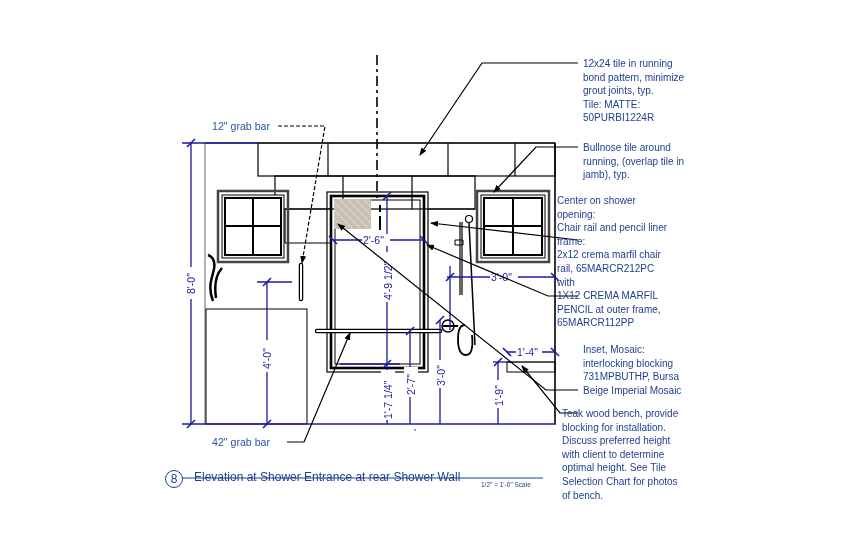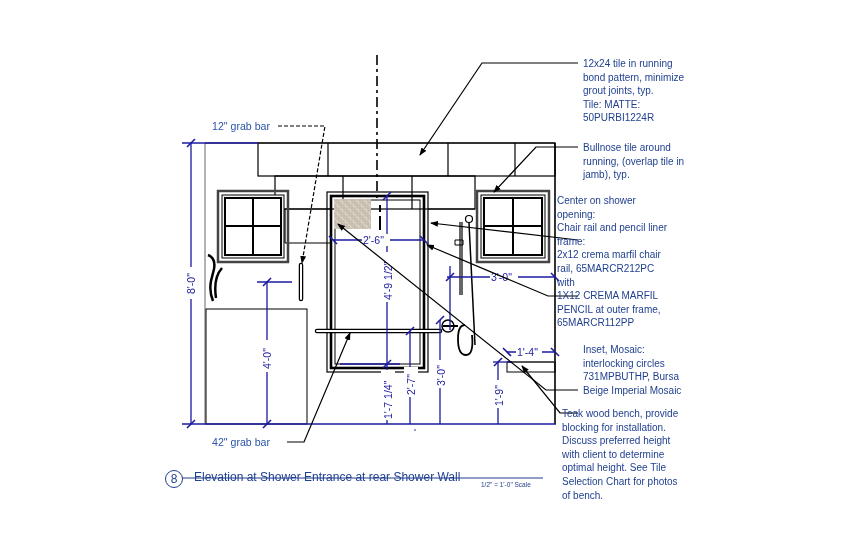--- a/index.html
+++ b/index.html
@@ -215,21 +215,21 @@
 opening:
 Chair rail and pencil liner
 frame:
 2x12 crema marfil chair
 rail, 65MARCR212PC
 with
 1X12 CREMA MARFIL
 PENCIL at outer frame,
 65MARCR112PP</div>
 <div class="note" style="left:583px; top:343px;">Inset, Mosaic:
-interlocking circles
+interlocking blocking
 731MPBUTHP, Bursa
 Beige Imperial Mosaic</div>
 <div class="note" style="left:562px; top:407px;">Teak wood bench, provide
 blocking for installation.
 Discuss preferred height
 with client to determine
 optimal height. See Tile
 Selection Chart for photos
 of bench.</div>
 

